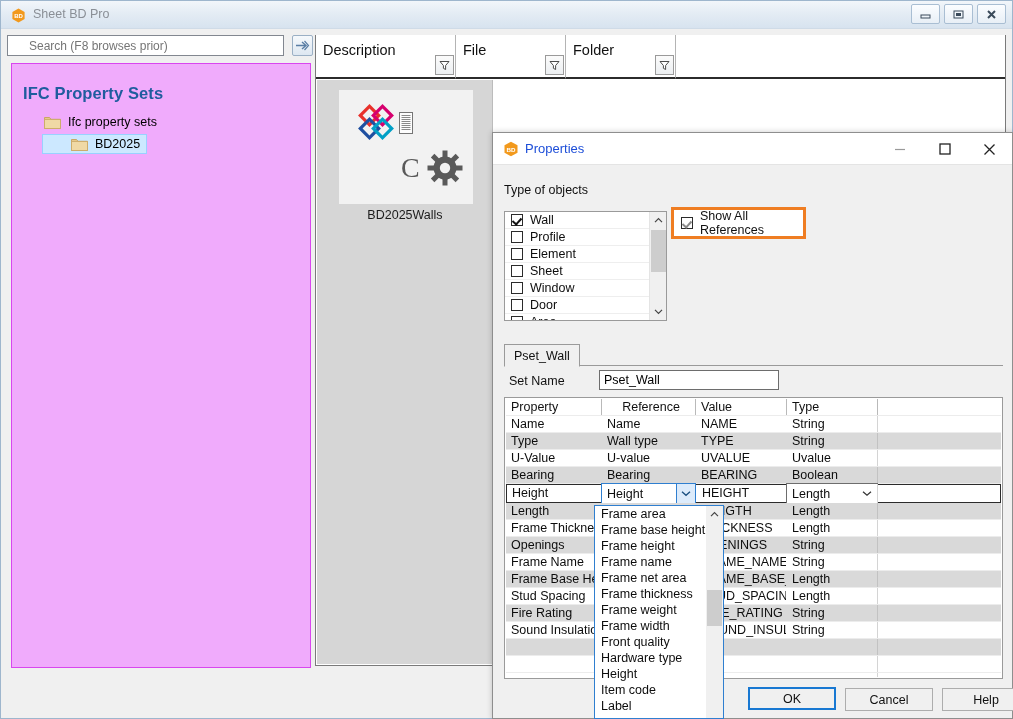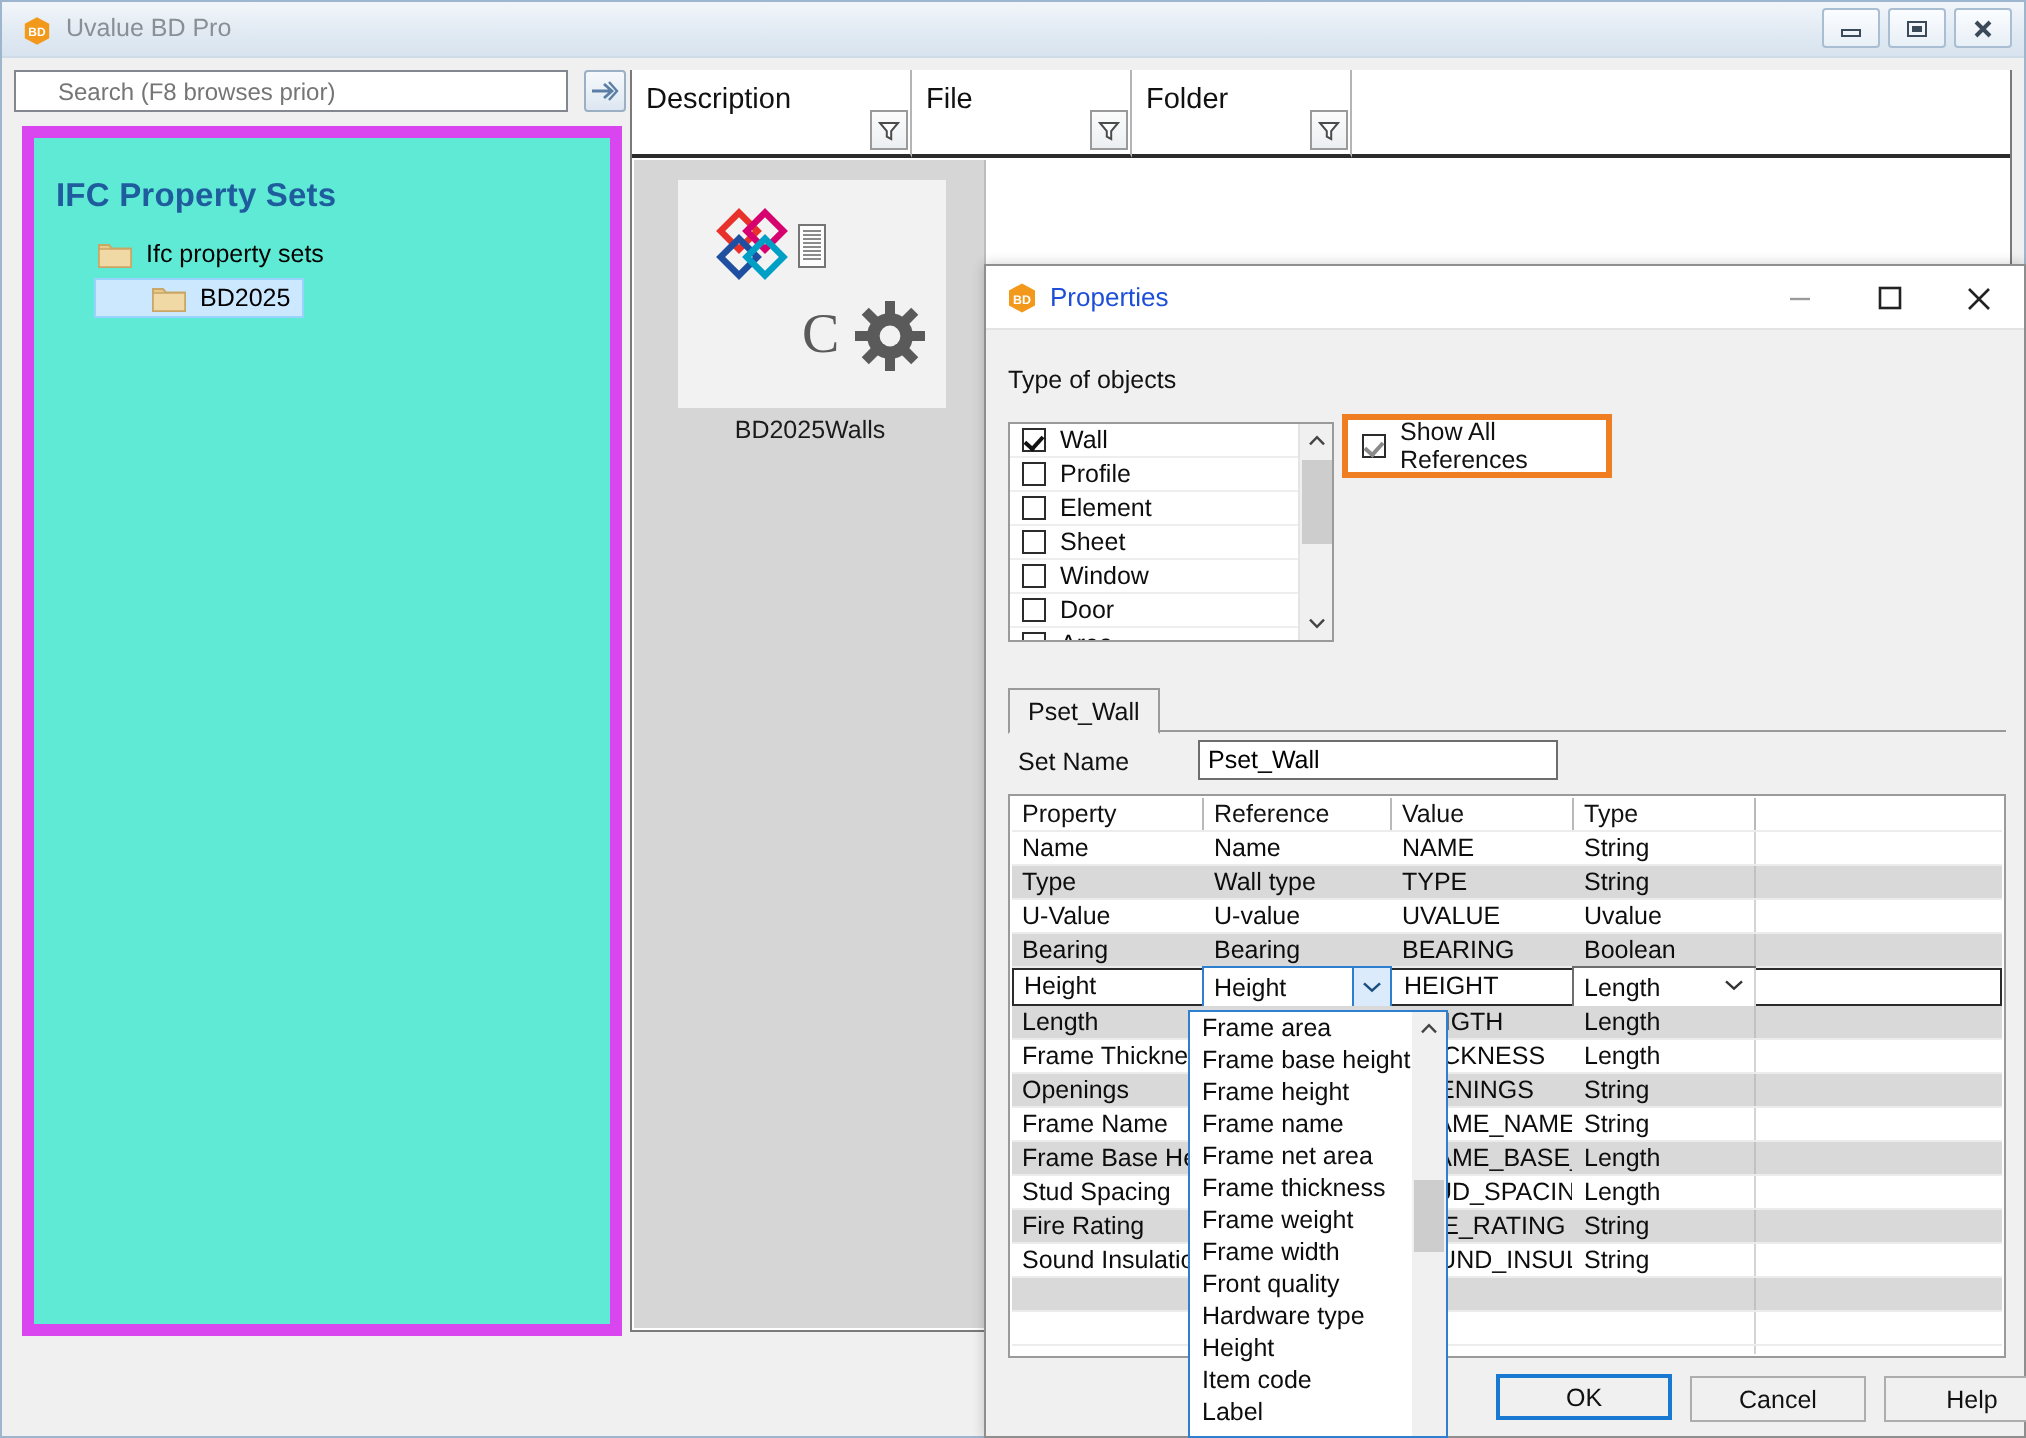--- a/index.html
+++ b/index.html
@@ -52,21 +52,21 @@
   .search-go {
     position: absolute; left: 285px; top: 0; width: 21px; height: 21px;
     background: linear-gradient(to bottom, #f6f9fc, #dde7f1);
     border: 1px solid #9bb0c5; border-radius: 2px;
     display: flex; align-items: center; justify-content: center;
   }
 
   
   .tree-panel {
     position: absolute; left: 10px; top: 62px; width: 300px; height: 605px;
-    background: #5eead4; border: 6px solid #d946ef;
+    background: #f0abfc; border: 1px solid #d946ef;
   }
   .tree-title {
     position: absolute; left: 11px; top: 20px;
     font-size: 16.5px; font-weight: bold; color: #1f5c9e;
     letter-spacing: .1px;
   }
   .tree-item {
     position: absolute; left: 30px; height: 20px;
     display: flex; align-items: center; gap: 7px;
     padding: 1px 6px 1px 2px;
@@ -280,21 +280,21 @@
 
   <div class="app-window">
 
     <div class="app-titlebar">
       <span class="app-title-icon">
         <svg width="15" height="15" viewBox="0 0 15 15">
           <polygon points="7.5,0.6 13.6,3.9 13.6,11.1 7.5,14.4 1.4,11.1 1.4,3.9" fill="#f2991c"></polygon>
           <text x="7.5" y="10" font-size="6" font-family="Liberation Sans, sans-serif" font-weight="bold" fill="#ffffff" text-anchor="middle">BD</text>
         </svg>
       </span>
-      <span class="app-title-text">Uvalue BD Pro</span>
+      <span class="app-title-text">Sheet BD Pro</span>
       <div class="winbtns">
         <div class="winbtn">
           <svg width="13" height="11" viewBox="0 0 13 11">
               <rect x="2" y="6" width="9" height="3" fill="none" stroke="#3a4a5a" stroke-width="1"></rect>
             </svg>
         </div>
         <div class="winbtn">
           <svg width="13" height="11" viewBox="0 0 13 11">
               <rect x="2" y="2" width="9" height="7" fill="none" stroke="#3a4a5a" stroke-width="1"></rect>
               <rect x="4" y="4" width="5" height="3" fill="#3a4a5a"></rect>
@@ -517,21 +517,21 @@
 
     <div class="dlg-label" style="left:16px; top:241px;">Set Name</div>
     <input class="setname-input" type="text" value="Pset_Wall" style="">
 
     <div class="pgrid-outer">
       <div class="pgrid">
 
         <div class="prow hdr">
           <span class="pcell" style="left:0; width:95px;">Property</span>
           <span class="hdr-sep" style="left:95px;"></span>
-          <span class="pcell" style="left:96px; width:93px;">Reference</span>
+          <span class="pcell" style="left:96px; width:93px;text-align:center;">Reference</span>
           <span class="hdr-sep" style="left:189px;"></span>
           <span class="pcell" style="left:190px; width:90px;">Value</span>
           <span class="hdr-sep" style="left:280px;"></span>
           <span class="pcell" style="left:281px; width:90px;">Type</span>
           <span class="hdr-sep" style="left:371px;"></span>
           <span class="rowline" style="bottom:0;"></span>
         </div>
 
         <div class="prow">
           <span class="pcell" style="left:0; width:95px;">Name</span>

